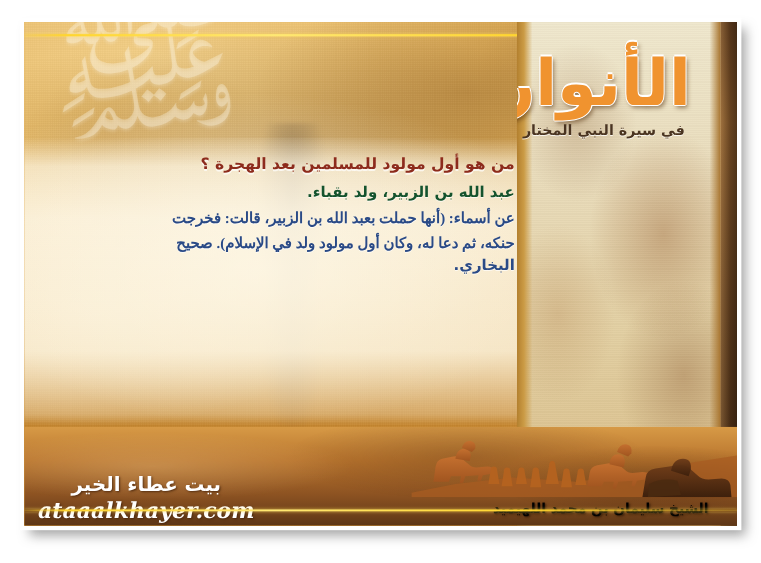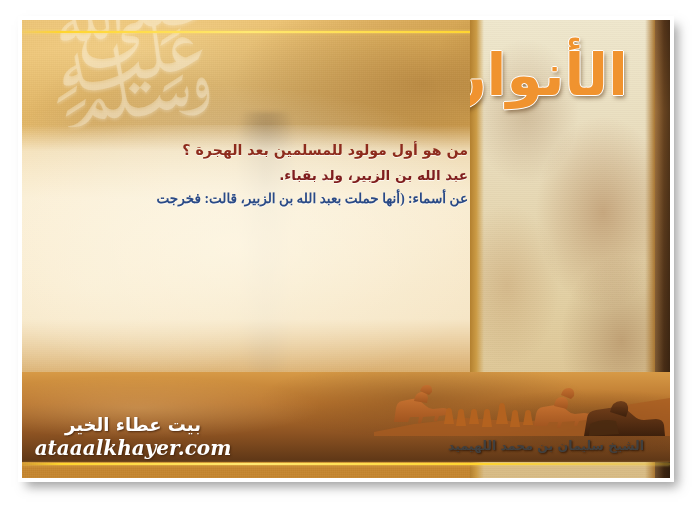--- a/index.html
+++ b/index.html
@@ -70,21 +70,21 @@
     position:absolute;left:8px;top:120px;width:438px;
     direction:rtl;text-align:right;
     font-family:"DejaVu Sans","Liberation Sans",sans-serif;
     font-size:13.6px;line-height:21.6px;font-weight:bold;
     color:#2a4a86;
     text-shadow:0 1px 0 rgba(255,255,255,.65);
     padding-right:12px;
   }
   .q-line{color:#8d2b1c;font-size:14.2px;margin-bottom:3px;
     text-shadow:0 1px 0 rgba(255,255,255,.7);}
-  .a-line{color:#7f1d1d;margin-bottom:2px;}
+  .a-line{color:#14532d;margin-bottom:2px;}
   .p-line{color:#2a4a86;font-family:Liberation Serif, serif;}
   .last-line{color:#2a4a86;}
 
   
   .right-panel{
     position:absolute;left:448px;top:0;width:185px;height:458px;overflow:hidden;
     background:
       linear-gradient(180deg,#efe7cd 0%,#e9dcbb 30%,#e2cfa2 62%,#d8bb84 100%);
   }
   .rp-tex{position:absolute;inset:0;
@@ -116,40 +116,40 @@
     text-shadow:0 1px 0 rgba(255,255,255,.75);
   }
 
   
   .right-strip{position:absolute;left:633px;top:0;width:15px;height:458px;
     background:linear-gradient(180deg,#6d4421 0%,#8a5a2b 20%,#6e4622 55%,#4e2f16 100%);}
   .right-strip .sheen{position:absolute;inset:0;
     background:linear-gradient(90deg,rgba(255,220,150,.18) 0%,rgba(0,0,0,.25) 60%,rgba(0,0,0,.40) 100%);}
 
   
-  .bottom-band{position:absolute;left:0;top:352px;width:648px;height:90px;overflow:hidden;}
+  .bottom-band{position:absolute;left:0;top:368px;width:648px;height:90px;overflow:hidden;}
   .bb-base{position:absolute;inset:0;
     background:linear-gradient(180deg,#d79a46 0%,#b9752e 34%,#8d5322 68%,#5d3616 100%);}
   .bb-tex{position:absolute;inset:0;opacity:.55;
     background:
       radial-gradient(40% 50% at 18% 40%, rgba(255,225,170,.45) 0%, rgba(255,225,170,0) 70%),
       radial-gradient(35% 60% at 62% 30%, rgba(90,50,22,.55) 0%, rgba(90,50,22,0) 72%),
       radial-gradient(30% 50% at 88% 55%, rgba(60,34,14,.60) 0%, rgba(60,34,14,0) 72%);
   }
   .caravan{position:absolute;left:352px;top:2px;width:296px;height:62px;}
 
   .logo-box{position:absolute;left:6px;top:42px;width:210px;text-align:center;}
   .logo-ar{font-size:18px;font-weight:bold;color:#ffffff;direction:rtl;letter-spacing:2px;
     text-shadow:1px 1px 2px rgba(70,35,10,.85);}
   .logo-en{margin-top:1px;font-size:20px;font-style:italic;font-weight:bold;color:#ffffff;
     font-family:"DejaVu Serif","Liberation Serif",serif;
     text-shadow:1px 1px 2px rgba(70,35,10,.9);}
 
   .author{position:absolute;right:26px;top:66px;direction:rtl;
-    font-size:12.5px;font-weight:bold;color:#404040;
+    font-size:12.5px;font-weight:bold;color:#000000;
     text-shadow:1px 1px 2px rgba(50,25,8,.95);}
 
   
   .figure{position:absolute;left:196px;top:92px;width:96px;height:300px;
     background:radial-gradient(46% 50% at 50% 22%, rgba(70,58,50,.42) 0%, rgba(70,58,50,0) 72%),
                radial-gradient(40% 46% at 50% 62%, rgba(85,68,54,.28) 0%, rgba(85,68,54,0) 74%);
     filter:blur(2px);pointer-events:none;}
 </style>
 </head>
 <body>
@@ -169,29 +169,32 @@
     <div class="rule rule-top"></div>
 
     <div class="text-panel">
       <div class="veil"></div>
     </div>
 
     <div class="body-text">
       <div class="q-line">من هو أول مولود للمسلمين بعد الهجرة ؟</div>
       <div class="a-line">عبد الله بن الزبير، ولد بقباء.</div>
       <div class="p-line">عن أسماء: (أنها حملت بعبد الله بن الزبير، قالت: فخرجت</div>
+      <div class="p-line">حنكه، ثم دعا له، وكان أول مولود ولد في الإسلام). صحيح</div>
+      <div class="last-line">البخاري.</div>
     </div>
 
     <div class="right-panel">
       <div class="rp-tex"></div>
       <div class="rp-noise"></div>
       <div class="rp-edge-l"></div>
       <div class="rp-edge-r"></div>
       <div class="title-wrap">
         <div class="main-title">الأنوار</div>
+        <div class="sub-title">في سيرة النبي المختار</div>
       </div>
     </div>
 
     <div class="right-strip">
       <div class="sheen"></div>
     </div>
 
     <div class="bottom-band">
       <div class="bb-base"></div>
       <div class="bb-tex"></div>

